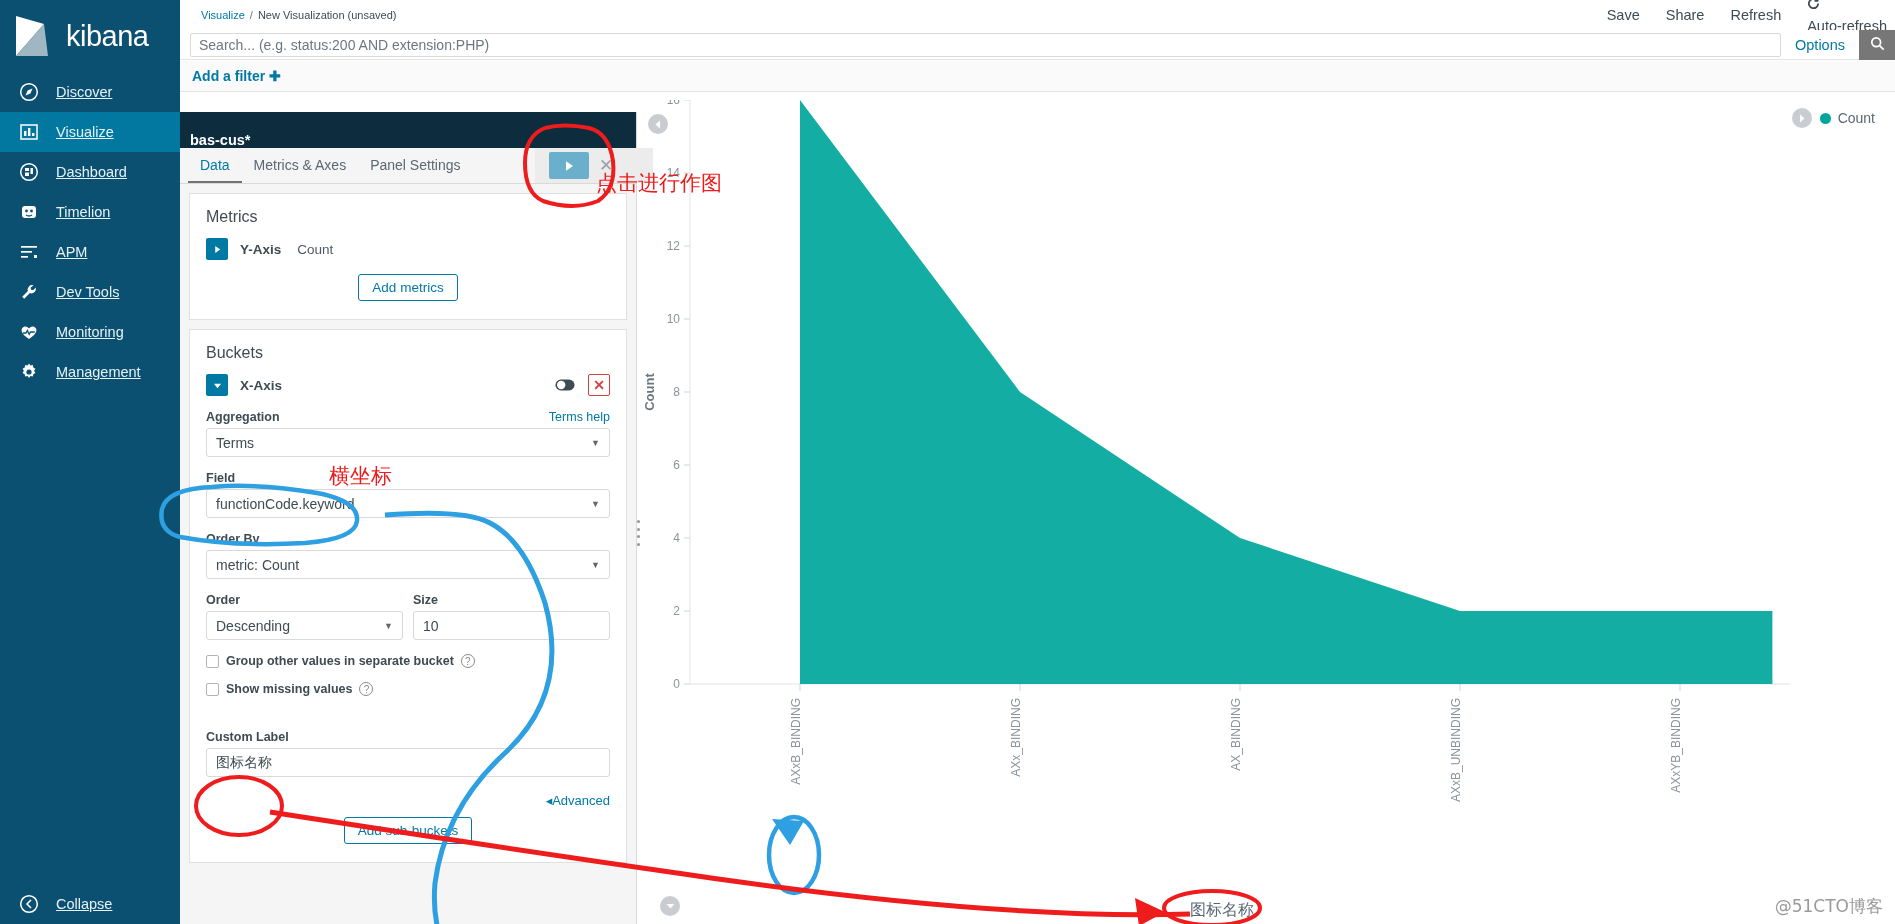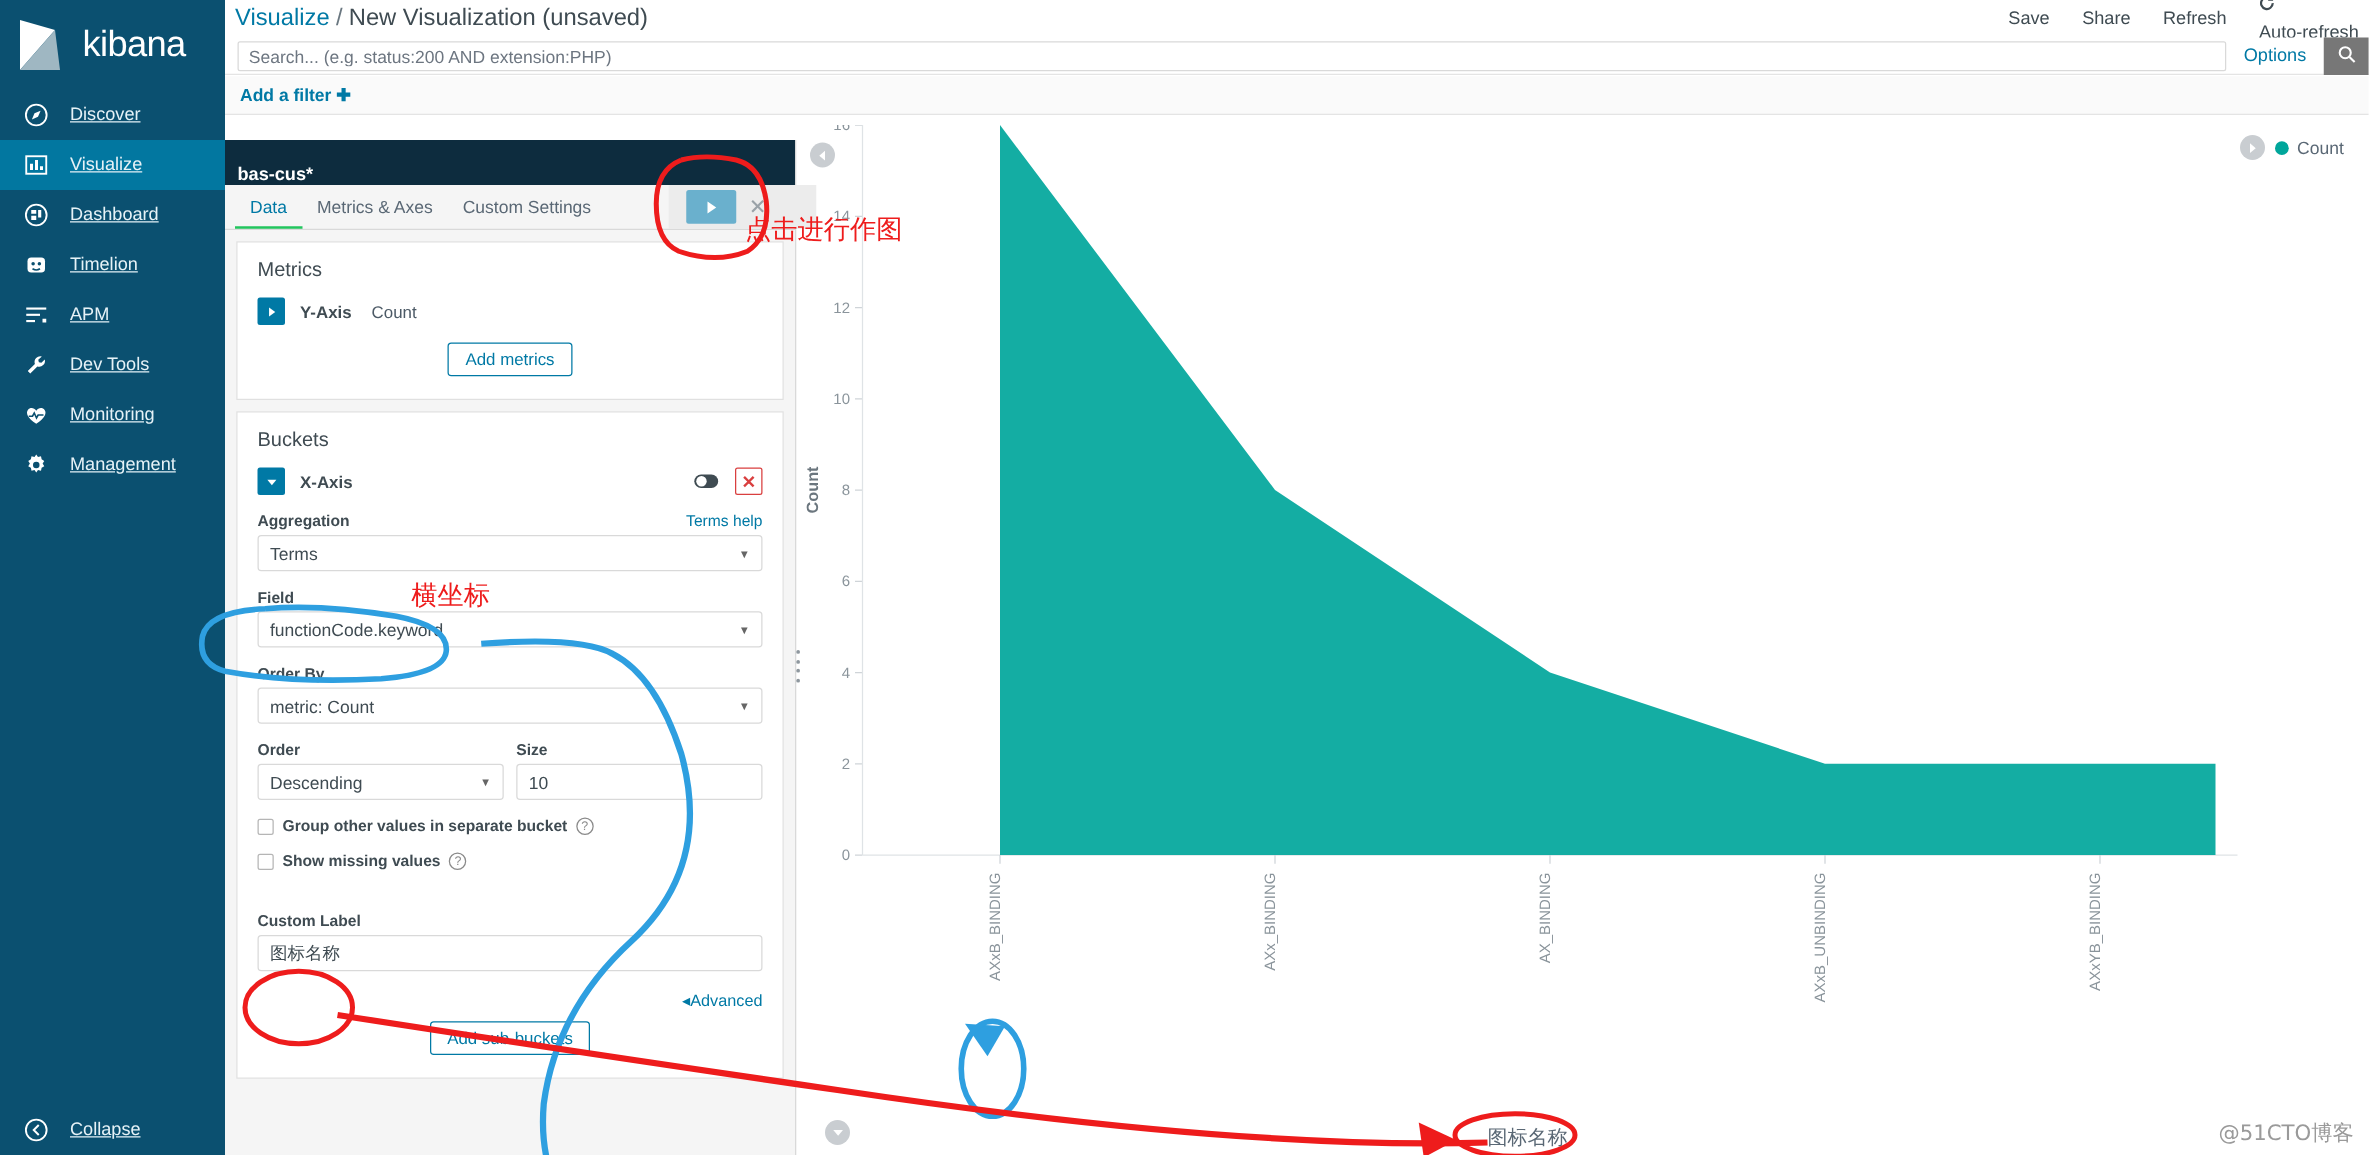--- a/index.html
+++ b/index.html
@@ -34,21 +34,21 @@
   .nav-item .ico { width:22px; height:22px; display:flex; align-items:center; justify-content:center; flex:0 0 22px; }
   .nav-item .ico svg { display:block; }
   #collapse-item { position:absolute; bottom:0; left:0; width:204px; }
 
   
   #topbar {
     position:absolute; left:180px; top:0; right:0; height:30px;
     background:#fff; border-bottom:0px;
     display:flex; align-items:center;
   }
-  #breadcrumb { padding-left:8px; font-size:19px; color:#3f4b52; }
+  #breadcrumb { padding-left:21px; font-size:11px; color:#3f4b52; }
   #breadcrumb a { color:#0079a5; text-decoration:none; }
   #breadcrumb .sep { color:#6a7780; margin:0 5px; }
   #topbar .actions { margin-left:auto; display:flex; align-items:center; gap:26px; padding-right:8px; font-size:14.5px; }
   #topbar .actions .act { color:#3f4b52; cursor:pointer; white-space:nowrap; }
   #topbar .actions .act.refresh-icon-wrap { display:flex; align-items:flex-start; gap:5px;flex-direction:column; }
 
   
   #querybar {
     position:absolute; left:180px; top:30px; right:0; height:30px;
     display:flex; align-items:center; padding:0 0 0 10px;
@@ -87,21 +87,21 @@
     padding-left:10px; font-weight:bold; font-size:14.5px;
   }
   #editor-tabs {
     height:36px; background:#f5f5f5; display:flex; align-items:flex-end; gap:0;
     border-bottom:1px solid #d9d9d9; padding-left:8px;
   }
   .etab {
     padding:0 12px; height:35px; line-height:35px; font-size:14px;
     color:#5a6875; cursor:pointer;
   }
-  .etab.active { color:#0079a5; border-bottom:2px solid #22c55e; }
+  .etab.active { color:#0079a5; border-bottom:2px solid #737373; }
 
   .panel { background:#fff; border:1px solid #e0e0e0; margin:9px 9px 0 9px; padding:14px 16px 18px 16px; }
   .panel h3 { margin:0 0 12px 0; font-size:16px; font-weight:400; color:#3f4b52; }
   .agg-row { display:flex; align-items:center; gap:12px; }
   .agg-toggle {
     width:22px; height:22px; background:#0079a5; color:#fff; border-radius:2px;
     display:flex; align-items:center; justify-content:center; cursor:pointer;
   }
   .agg-label { font-weight:bold; font-size:13.5px; color:#3f4b52; }
   .agg-value { font-size:13.5px; color:#4c5a66; margin-left:4px; }
@@ -334,21 +334,21 @@
 </div>
 
 <div id="editor">
   <div id="editor-header">
     <span>bas-cus*</span>
   </div>
 
   <div id="editor-tabs">
     <div class="etab active">Data</div>
     <div class="etab">Metrics &amp; Axes</div>
-    <div class="etab">Custom Settings</div>
+    <div class="etab">Panel Settings</div>
   </div>
 
   <div class="panel">
     <h3>Metrics</h3>
     <div class="agg-row">
       <span class="agg-toggle">
         <svg width="9" height="9" viewBox="0 0 10 10">
             <path d="M2.5 1 L8 5 L2.5 9 Z" fill="#fff"></path>
           </svg>
       </span>

